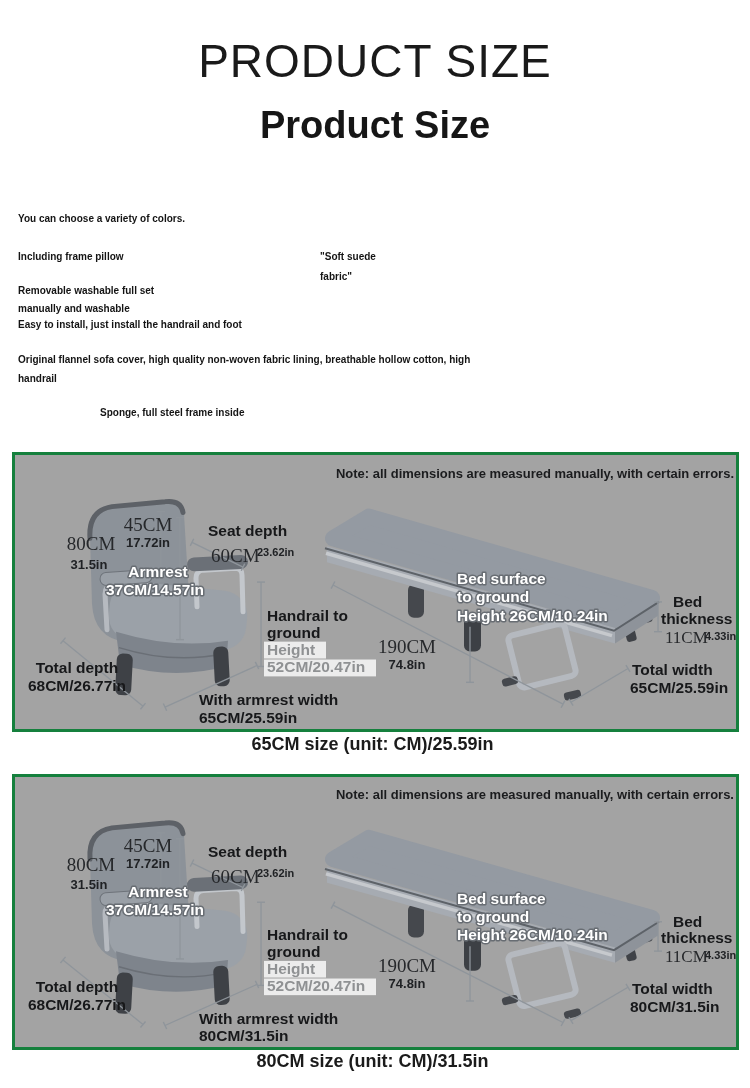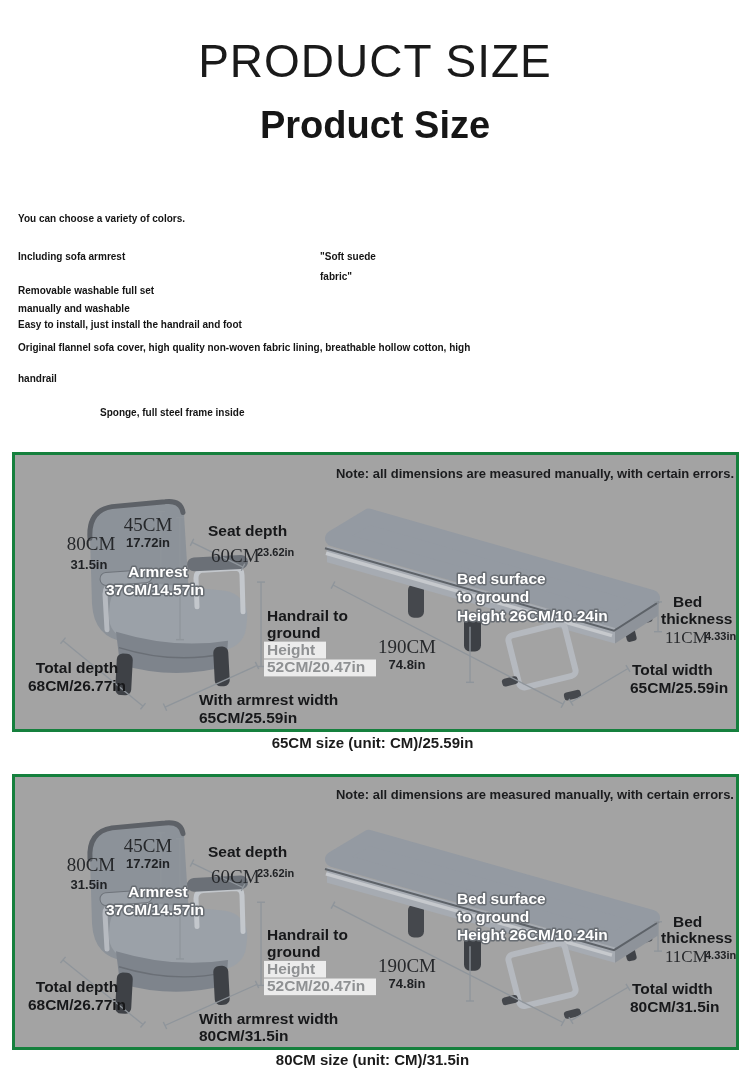--- a/index.html
+++ b/index.html
@@ -6,21 +6,21 @@
   body{width:750px;height:1088px;position:relative;overflow:hidden;
        font-family:"Liberation Sans",sans-serif;color:#161616;}
   .abs{position:absolute;}
   .title{top:34px;left:0;width:750px;text-align:center;font-size:46px;
          font-weight:400;letter-spacing:1px;color:#1a1a1a;}
   .subtitle{top:104px;left:0;width:750px;text-align:center;font-size:38px;font-weight:700;}
   .desc{font-size:10px;font-weight:700;line-height:19px;white-space:nowrap;color:#141414;}
   .panel{left:12px;width:721px;border:3px solid #15803d;background:#a3a3a3;}
   #panel1{top:452px;height:274px;}
   #panel2{top:774px;height:270px;}
-  .caption{left:12px;width:721px;text-align:center;font-size:15px;font-weight:700;color:#1b1b1b;}
+  .caption{left:12px;width:721px;text-align:center;font-size:18px;font-weight:700;color:#1b1b1b;}
   #caption1{top:734px;}
   #caption2{top:1051px;text-align:center;}
   svg{display:block;}
   
   .ts{font-family:"Liberation Serif",serif;font-size:19px;fill:#26282b;}
   .ts-s{font-family:"Liberation Serif",serif;font-size:17px;fill:#26282b;}
   .ti{font-family:"Liberation Sans",sans-serif;font-size:13px;font-weight:700;fill:#202225;}
   .ti-s{font-family:"Liberation Sans",sans-serif;font-size:11px;font-weight:700;fill:#202225;}
   .tb{font-family:"Liberation Sans",sans-serif;font-size:15.5px;font-weight:700;fill:#17181a;}
   .tw{font-family:"Liberation Sans",sans-serif;font-size:15.5px;font-weight:700;fill:#ffffff;
@@ -29,27 +29,27 @@
   .tn{font-family:"Liberation Sans",sans-serif;font-size:13px;font-weight:700;fill:#1b1c1e;}
   .dim{stroke:#8f959b;stroke-width:1.3;fill:none;}
 </style>
 </head>
 <body>
 
 <div class="abs title">PRODUCT SIZE</div>
 <div class="abs subtitle">Product Size</div>
 
 <div class="abs desc" style="left:18px;top:209px">You can choose a variety of colors.</div>
-<div class="abs desc" style="left:18px;top:247px">Including sofa armrest</div>
+<div class="abs desc" style="left:18px;top:247px">Including frame pillow</div>
 <div class="abs desc" style="left:320px;top:247px">"Soft suede</div>
 <div class="abs desc" style="left:320px;top:267px">fabric"</div>
 <div class="abs desc" style="left:18px;top:281px">Removable washable full set</div>
 <div class="abs desc" style="left:18px;top:299px">manually and washable</div>
 <div class="abs desc" style="left:18px;top:315px">Easy to install, just install the handrail and foot</div>
-<div class="abs desc" style="left:18px;top:338px">Original flannel sofa cover, high quality non-woven fabric lining, breathable hollow cotton, high</div>
+<div class="abs desc" style="left:18px;top:350px">Original flannel sofa cover, high quality non-woven fabric lining, breathable hollow cotton, high</div>
 <div class="abs desc" style="left:18px;top:369px">handrail</div>
 <div class="abs desc" style="left:100px;top:403px">Sponge, full steel frame inside</div>
 
 <div class="abs panel" id="panel1">
 <svg width="721" height="274" viewBox="0 0 721 276" preserveAspectRatio="none">
   <defs>
     <marker id="tk1" markerWidth="9" markerHeight="9" refX="4.5" refY="4.5" orient="auto" markerUnits="userSpaceOnUse">
       <path d="M4.5,0.5 L4.5,8.5" stroke="#8f959b" stroke-width="1.4" fill="none"></path>
     </marker>
   </defs>

